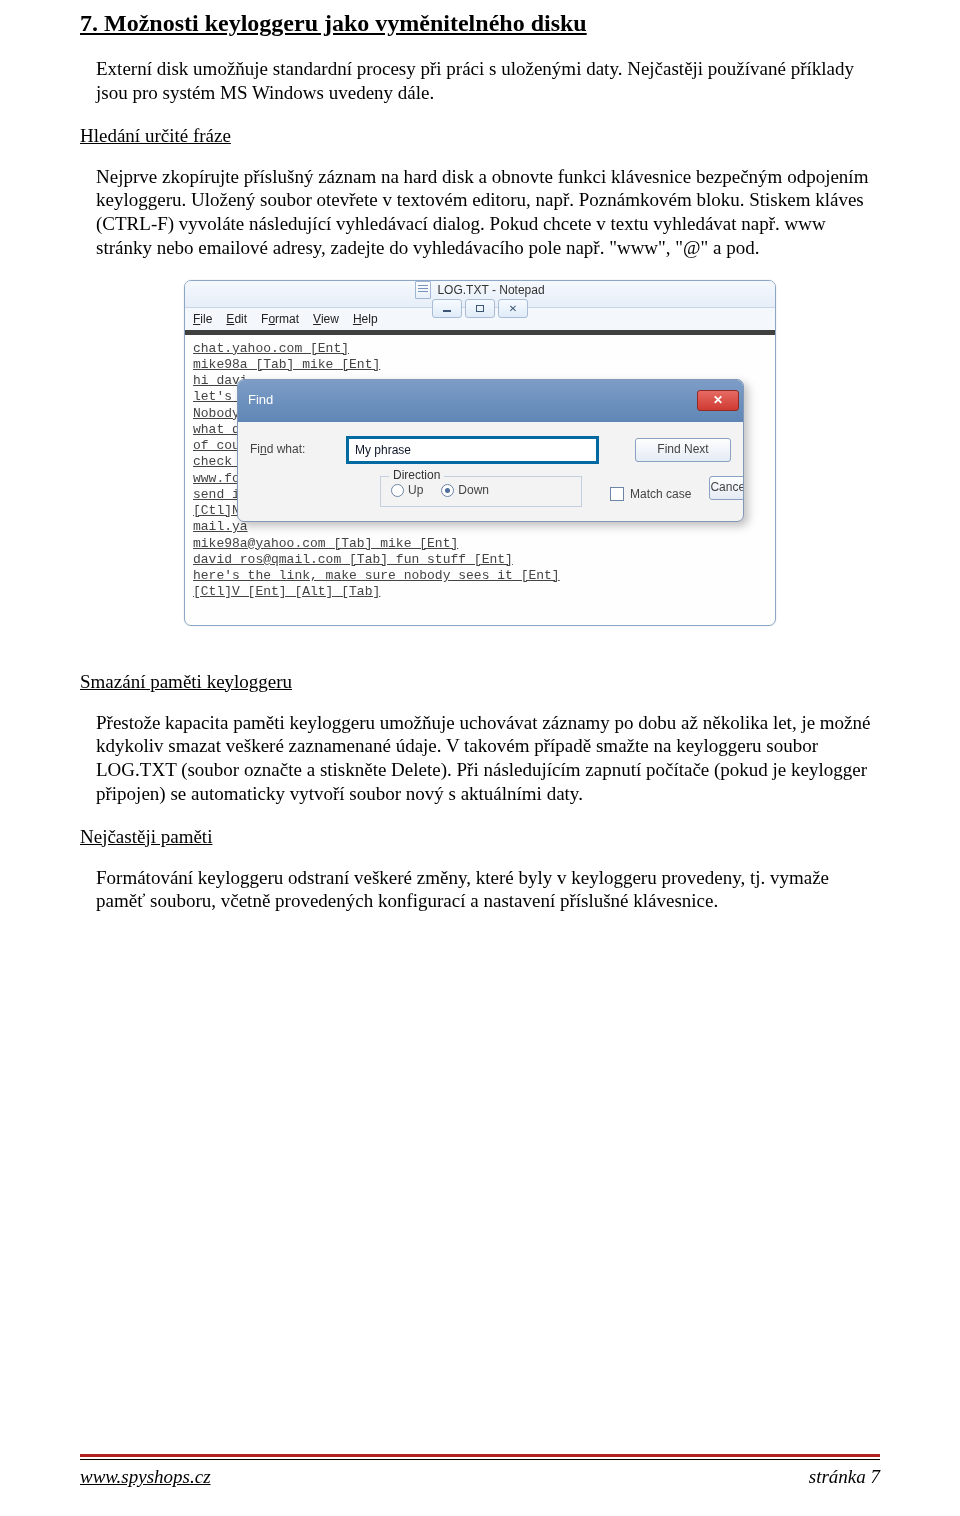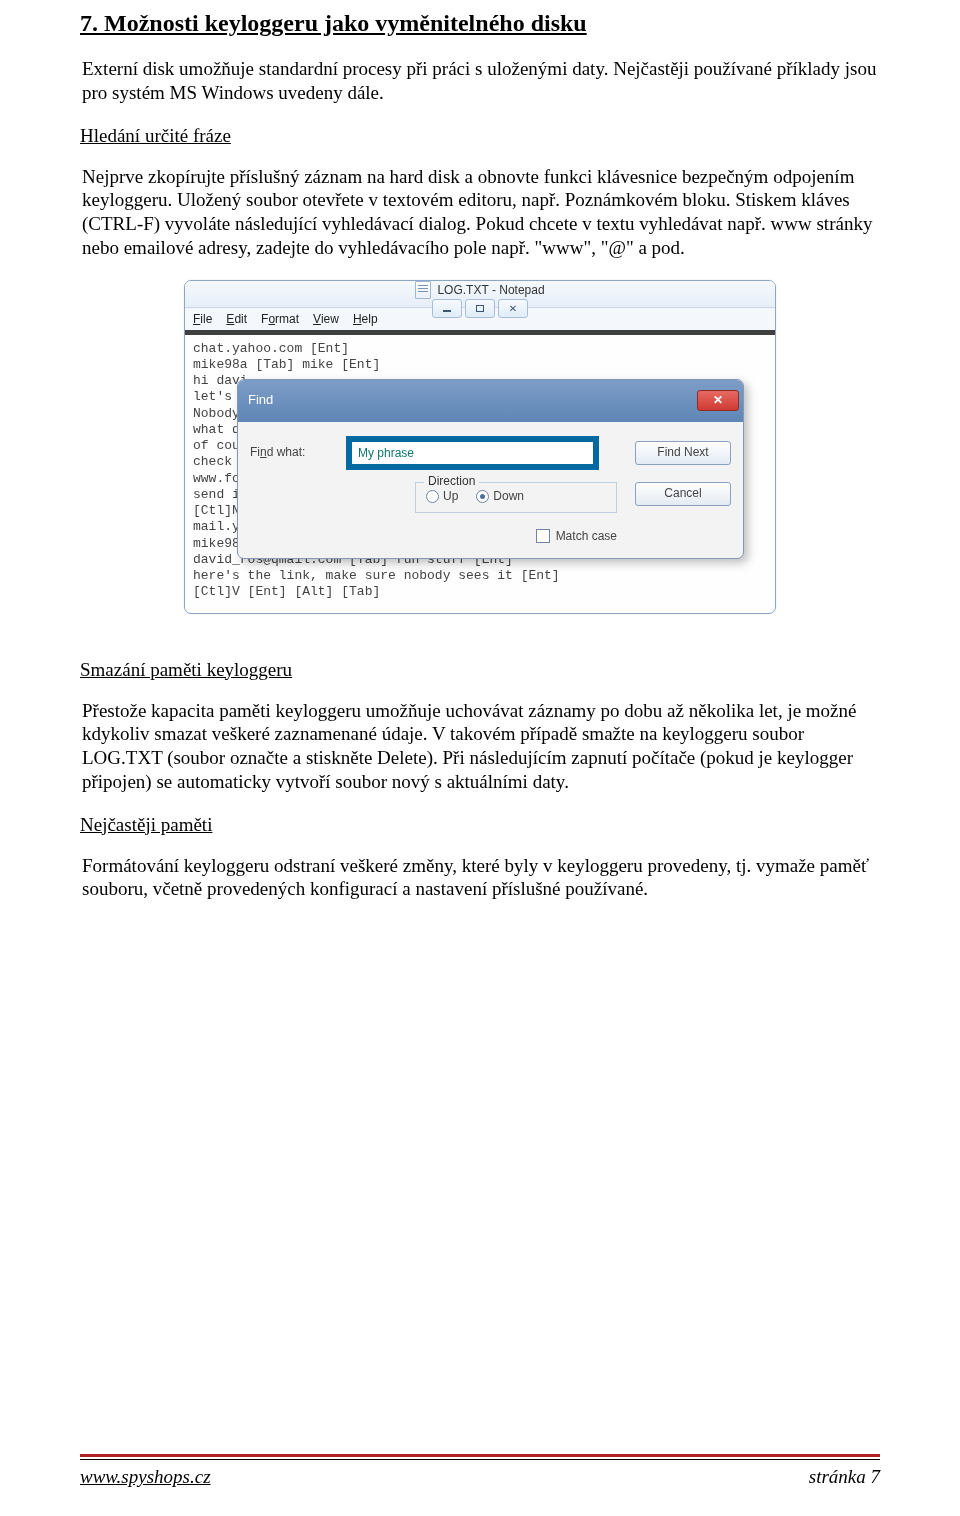--- a/index.html
+++ b/index.html
@@ -20,21 +20,21 @@
   .section-heading {
     font-size: 24px;
     font-weight: bold;
     text-decoration: underline;
     margin: 0 0 20px 0;
   }
   .num-prefix { display: inline; }
   .para {
     font-size: 19px;
     line-height: 1.25;
-    margin: 0 0 20px 2px;
+    margin: 0 0 20px 16px;
   }
   .subheading {
     font-size: 19px;
     text-decoration: underline;
     margin: 4px 0 18px 0;
   }
   
   .shot-wrap {
     display: flex;
     justify-content: center;
@@ -91,27 +91,28 @@
     height: 22px;
     display: flex; align-items: center; gap: 14px;
     padding: 0 8px;
     background:#f4f8fc;
     border-bottom: 5px solid #404040;
     font-size: 12px; color:#222;
   }
   .np-menuitem .ul { text-decoration: underline; }
   .np-body {
     position: relative;
-    padding: 6px 6px 12px 8px;
+    padding: 6px 6px 24px 8px;
     font-family: Consolas, "Courier New", monospace;
     font-size: 13px;
     color:#444;
     white-space: pre;
     line-height: 1.25;
     min-height: 260px;
+    text-decoration: underline;
   }
   
   .find-dialog {
     position: absolute;
     left: 52px; top: 44px;
     width: 505px;
     border: 1px solid #8298b8;
     border-radius: 7px;
     background: #f3f3f3;
     box-shadow: 4px 4px 10px rgba(0,0,0,0.25);
@@ -137,43 +138,43 @@
   }
   .fd-content {
     padding: 14px 12px 14px 12px;
   }
   .fd-row1 { display:flex; align-items:center; gap: 28px; margin-bottom:12px;}
   .fd-label { width: 68px; }
   .fd-label .ul { text-decoration: underline;}
   .fd-input {
     flex: 1;
     height: 20px;
-    border: 6px solid #0369a1;
+    border: 3px solid #0369a1;
     background:#fff;
     padding: 1px 6px;
     font-family: inherit; font-size: 12px;
-    color:#0f766e;
+    color:#0f172a;
   }
   .fd-btncol {
     display:flex; flex-direction:column; gap:8px;
     width: 96px;
     margin-left: 8px;
   }
   .fd-btn {
     height: 22px;
     border: 1px solid #8aa1c2;
     border-radius: 3px;
     background: linear-gradient(#fefefe,#e4ebf4);
     font-size: 12px;
     display:flex; align-items:center; justify-content:center;
   }
   .fd-lower {
     display:flex; align-items:flex-start; gap: 10px;
   }
-  .fd-leftcol { flex:1; display:flex; flex-direction:column; gap: 10px; align-items: flex-end; }
+  .fd-leftcol { flex:1; display:flex; gap: 28px; }
   .fd-direction {
     border: 1px solid #c2cfdf;
     padding: 6px 10px 8px 10px;
     width: 180px;
     position: relative;
     margin-left: 130px;
   }
   .fd-direction-legend {
     position: absolute;
     top: -9px; left: 8px;
@@ -259,21 +260,21 @@
 here's the link, make sure nobody sees it [Ent]
 [Ctl]V [Ent] [Alt] [Tab]<div class="find-dialog"><div class="fd-titlebar"><span>Find</span><span class="fd-close">✕</span></div><div class="fd-content"><div class="fd-row1"><span class="fd-label">Fi<span class="ul">n</span>d what:</span><input class="fd-input" value="My phrase" style=""><div class="fd-btncol"><div class="fd-btn">Find Next</div></div></div><div class="fd-lower"><div class="fd-leftcol"><div style="display:flex; align-items:flex-start;"><div class="fd-direction"><span class="fd-direction-legend">Direction</span><div class="fd-radio-row"><span class="fd-radio"><span class="dot"></span><span><span class="ul">U</span>p</span></span><span class="fd-radio sel"><span class="dot"></span><span><span class="ul">D</span>own</span></span></div></div></div><div class="fd-check"><span class="box"></span><span>Match <span class="ul">c</span>ase</span></div></div><div class="fd-btncol"><div class="fd-btn">Cancel</div></div></div></div></div></div>
 
     </div>
   </div>
 
   <p class="subheading">Smazání paměti keyloggeru</p>
   <p class="para">Přestože kapacita paměti keyloggeru umožňuje uchovávat záznamy po dobu až několika let, je možné kdykoliv smazat veškeré zaznamenané údaje. V takovém případě smažte na keyloggeru soubor LOG.TXT (soubor označte a stiskněte Delete). Při následujícím zapnutí počítače (pokud je keylogger připojen) se automaticky vytvoří soubor nový s aktuálními daty.</p>
 
   <p class="subheading">Nejčastěji paměti</p>
-  <p class="para">Formátování keyloggeru odstraní veškeré změny, které byly v keyloggeru provedeny, tj. vymaže paměť souboru, včetně provedených konfigurací a nastavení příslušné používané.</p>
+  <p class="para">Formátování keyloggeru odstraní veškeré změny, které byly v keyloggeru provedeny, tj. vymaže paměť souboru, včetně provedených konfigurací a nastavení příslušné klávesnice.</p>
 
   <div class="footer">
     <div class="footer-rule-red"></div>
     <div class="footer-rule-black"></div>
     <div class="footer-row">
       <span class="footer-link">www.spyshops.cz</span>
       <span>stránka 7</span>
     </div>
   </div>
 

